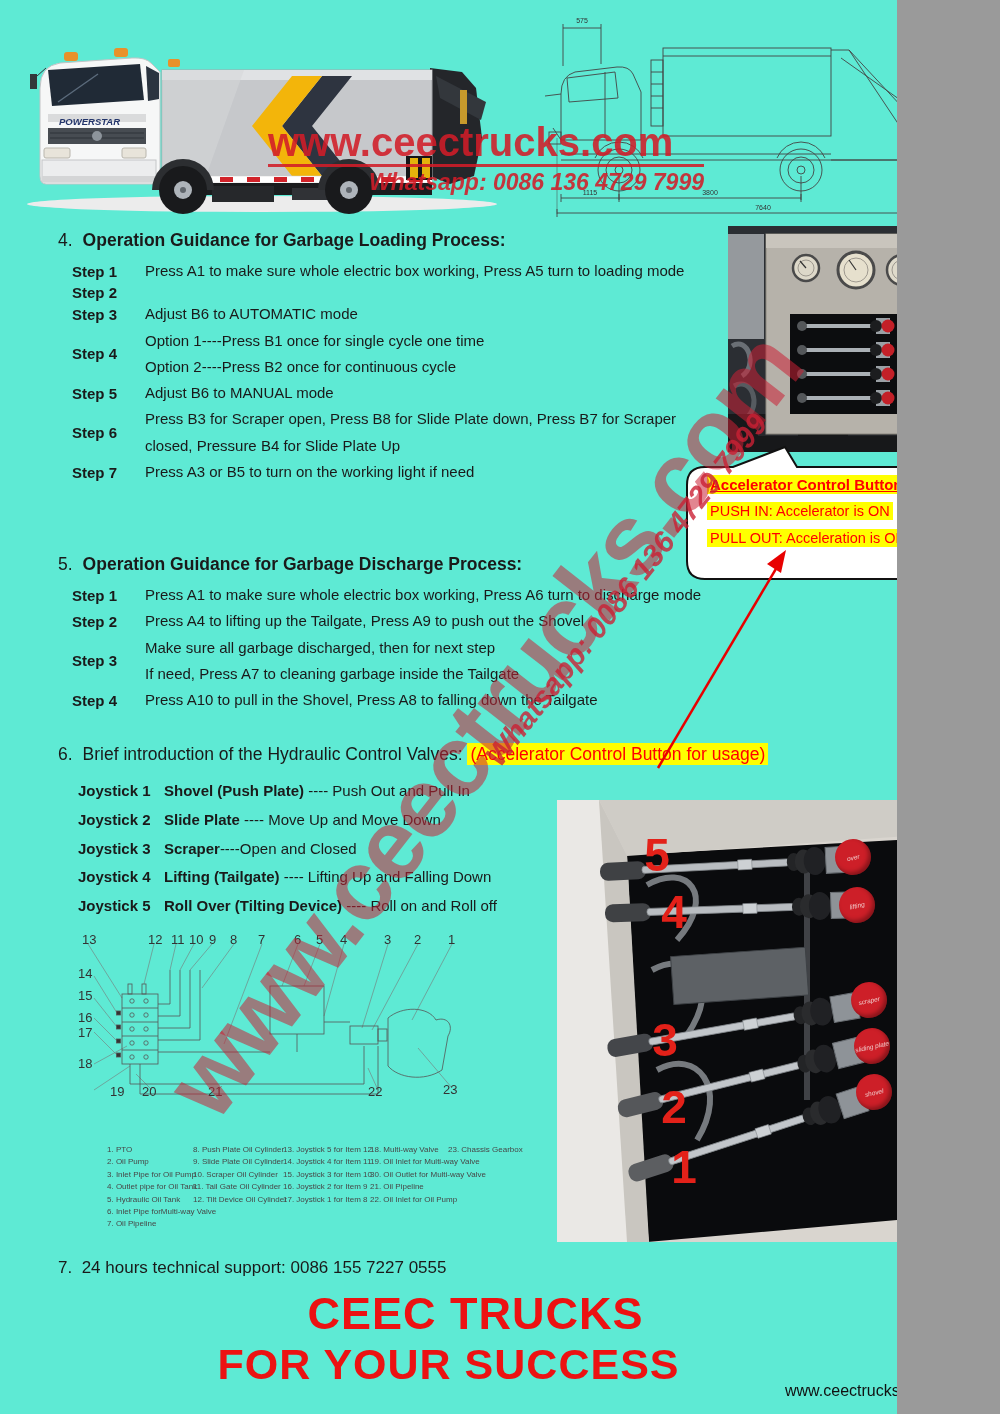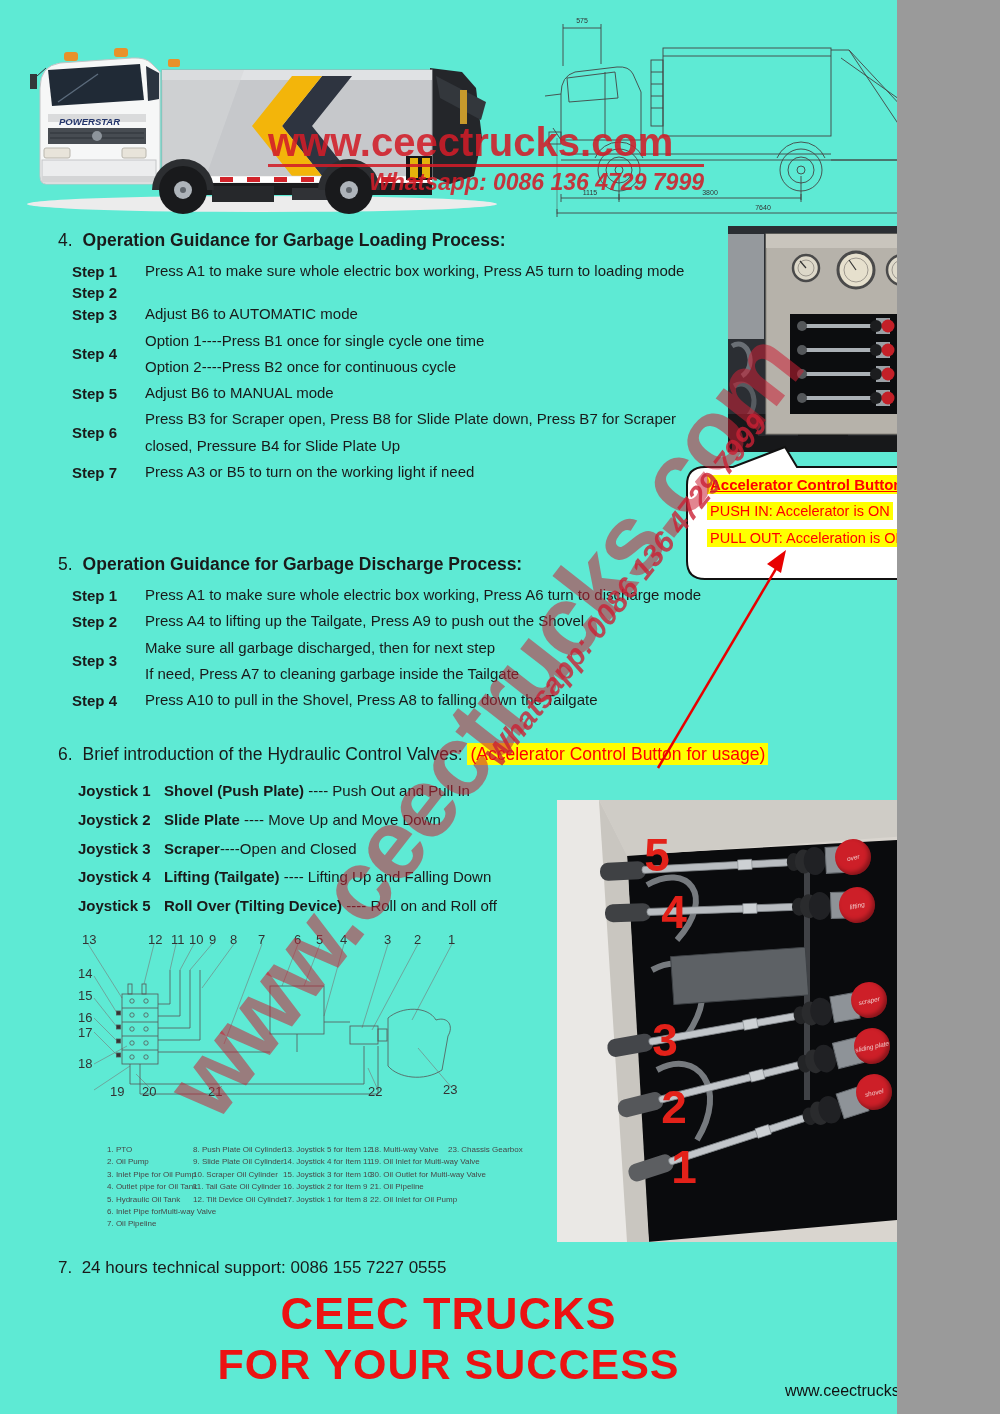--- a/index.html
+++ b/index.html
@@ -600,20 +600,20 @@
     <div class="cap" style="left:317px;top:292px;">
         <span>shovel</span>
       </div>
   </div>
 
   <div class="abs support" style="left:58px;top:1258px;">
     <span>7.</span>&nbsp;
     <span>24 hours technical support: 0086 155 7227 0555</span>
   </div>
 
-  <div class="abs foot-red f1" style="left:0;top:1288px;">CEEC TRUCKS</div>
+  <div class="abs foot-red f1" style="left:0;top:1288px;padding-left:27px;">CEEC TRUCKS</div>
   <div class="abs foot-red f2" style="left:0;top:1340px;">FOR YOUR SUCCESS</div>
   <div class="abs site" style="left:785px;top:1382px;">www.ceectrucks.com</div>
 
   <div class="abs wm wm-d-site" style="left:188px;top:1048px;">www.ceectrucks.com</div>
   <div class="abs wm wm-d-wa" style="left:492px;top:745px;">Whatsapp: 0086 136 4729 7999</div>
 
 </div>
 
 </body></html>

